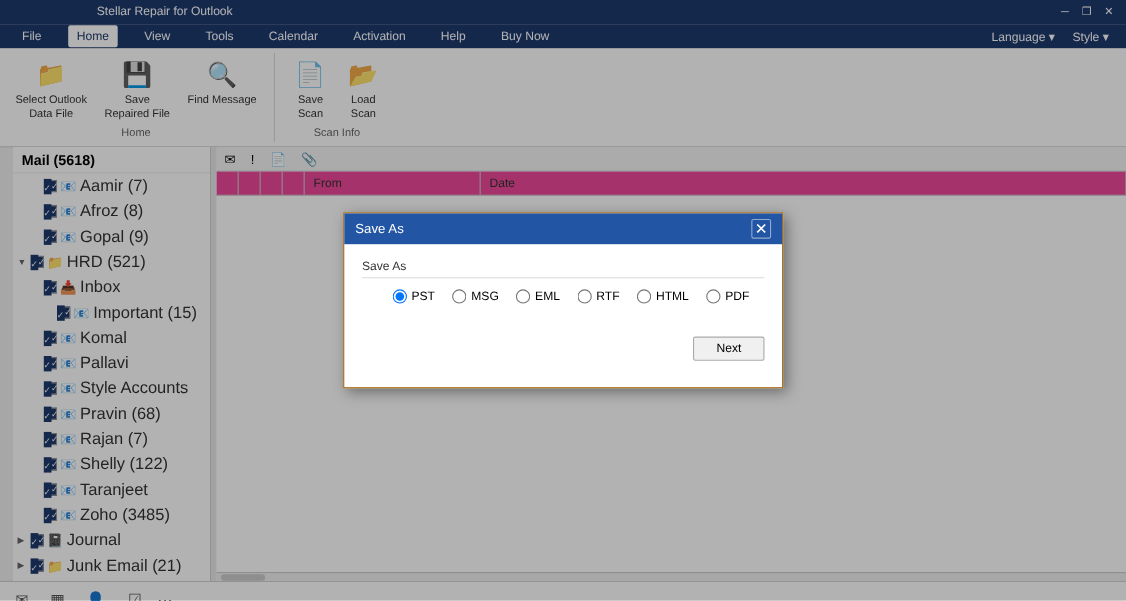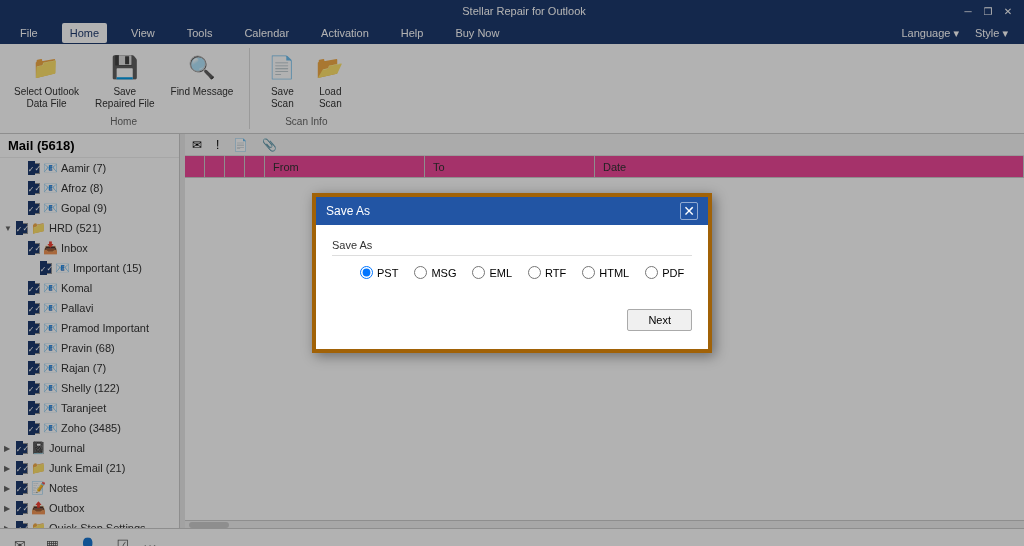--- a/index.html
+++ b/index.html
@@ -1,53 +1,53 @@
 <!DOCTYPE html>
 <html><head>
   <meta charset="utf-8">
   <style>
     * { margin: 0; padding: 0; box-sizing: border-box; }
     body { font-family: 'Segoe UI', Arial, sans-serif; font-size: 12px; background: #f0f0f0; width: 1024px; height: 546px; overflow: hidden; position: relative; }
 
     
     .title-bar { background: #1e3a6e; color: white; height: 22px; display: flex; align-items: center; justify-content: space-between; padding: 0 8px; font-size: 11px; }
-    .title-bar-title { flex: 1; text-align: center; }
+    .title-bar-title { flex: 1; }
     .title-bar-controls { display: flex; gap: 4px; }
     .title-bar-btn { width: 16px; height: 14px; background: transparent; border: none; color: white; cursor: pointer; font-size: 10px; display: flex; align-items: center; justify-content: center; }
 
     
     .menu-bar { background: #1e3a6e; color: white; height: 22px; display: flex; align-items: center; padding: 0 12px; gap: 16px; }
     .menu-item { padding: 2px 8px; font-size: 11px; cursor: pointer; border-radius: 2px; height: 20px; display: flex; align-items: center; }
     .menu-item.active { background: white; color: #1e3a6e; }
     .menu-bar-right { margin-left: auto; display: flex; gap: 8px; font-size: 11px; color: white; }
     .menu-bar-right span { cursor: pointer; padding: 2px 4px; }
 
     
     .ribbon { background: white; border-bottom: 1px solid #ccc; display: flex; padding: 4px 8px; gap: 8px; min-height: 86px; }
     .ribbon-group { display: flex; flex-direction: column; align-items: flex-start; border-right: 1px solid #ddd; padding-right: 10px; margin-right: 2px; }
     .ribbon-group-items { display: flex; gap: 4px; flex: 1; }
     .ribbon-group-label { font-size: 10px; color: #666; text-align: center; width: 100%; margin-top: 2px; padding-bottom: 2px; }
     .ribbon-btn { display: flex; flex-direction: column; align-items: center; padding: 4px 6px; cursor: pointer; border-radius: 3px; min-width: 40px; gap: 2px; }
     .ribbon-btn-icon { width: 32px; height: 32px; display: flex; align-items: center; justify-content: center; font-size: 22px; }
     .ribbon-btn-label { font-size: 10px; color: #333; text-align: center; line-height: 1.2; }
 
     
-    .main-layout { display: flex; height: calc(546px - 22px - 22px - 86px - 22px); }
+    .main-layout { display: flex; height: calc(546px - 22px - 22px - 86px - 22px); padding-left: 12px; }
 
     
     .sidebar { width: 180px; background: white; border-right: 1px solid #ccc; overflow-y: auto; overflow-x: hidden; }
     .sidebar-header { padding: 4px 8px; font-weight: bold; font-size: 13px; border-bottom: 1px solid #eee; }
     .tree-item { padding: 2px 0; cursor: pointer; white-space: nowrap; overflow: hidden; }
     .tree-item-content { display: flex; align-items: center; gap: 3px; padding: 1px 4px; }
     .tree-item-content .expand { width: 10px; font-size: 9px; color: #666; flex-shrink: 0; }
     .tree-item-content .cb { width: 11px; height: 11px; border: 1px solid #999; display: flex; align-items: center; justify-content: center; flex-shrink: 0; background: white; }
     .tree-item-content .cb-checked { background: #1e3a6e; }
     .tree-item-content .cb-checked::after { content: '✓'; color: white; font-size: 8px; }
     .tree-item-content .folder-icon { font-size: 12px; flex-shrink: 0; }
-    .tree-item-content .item-label { font-size: 11px; color: #333; }
+    .tree-item-content .item-label { font-size: 15px; color: #333; }
     .indent-1 { padding-left: 12px; }
     .indent-2 { padding-left: 24px; }
 
     
     .sidebar::-webkit-scrollbar { width: 8px; }
     .sidebar::-webkit-scrollbar-track { background: #f0f0f0; }
     .sidebar::-webkit-scrollbar-thumb { background: #ccc; }
 
     
     .content-area { flex: 1; background: white; display: flex; flex-direction: column; }
@@ -65,21 +65,21 @@
     
     .bottom-nav { height: 32px; background: white; border-top: 1px solid #ccc; display: flex; align-items: center; padding: 0 8px; gap: 8px; }
     .bottom-nav-btn { padding: 3px 6px; cursor: pointer; border-radius: 3px; font-size: 14px; color: #555; }
     .bottom-nav-dots { font-size: 14px; cursor: pointer; color: #555; }
 
     
     .resize-handle { width: 5px; background: #e8e8e8; cursor: col-resize; }
 
     
     .modal-overlay { position: absolute; top: 0; left: 0; width: 100%; height: 100%; background: rgba(0,0,0,0.3); z-index: 100; display: flex; align-items: center; justify-content: center; }
-    .modal { background: white; border: 4px solid #a16207; box-shadow: 3px 3px 12px rgba(0,0,0,0.4); width: 400px; min-height: 160px; }
+    .modal { background: white; border: 1px solid #a16207; box-shadow: 3px 3px 12px rgba(0,0,0,0.4); width: 400px; min-height: 160px; }
     .modal-titlebar { background: #2255a4; color: white; padding: 5px 10px; display: flex; align-items: center; justify-content: space-between; font-size: 12px; font-weight: 500; }
     .modal-close { color: white; cursor: pointer; font-size: 14px; width: 18px; height: 18px; display: flex; align-items: center; justify-content: center; border: 1px solid rgba(255,255,255,0.5); border-radius: 2px; }
     .modal-body { padding: 14px 16px; }
     .modal-section-label { font-size: 11px; color: #333; margin-bottom: 10px; border-bottom: 1px solid #ddd; padding-bottom: 4px; }
     .modal-radio-group { display: flex; gap: 16px; align-items: center; flex-wrap: wrap; margin-bottom: 10px; margin-left: 28px; }
     .radio-option { display: flex; align-items: center; gap: 4px; cursor: pointer; font-size: 11px; }
     .radio-option input[type="radio"] { margin: 0; cursor: pointer; }
     .modal-footer { display: flex; justify-content: flex-end; padding: 6px 16px 12px; }
     .btn-next { background: #f0f0f0; border: 1px solid #aaa; padding: 4px 20px; font-size: 11px; cursor: pointer; border-radius: 2px; }
 
@@ -233,21 +233,21 @@
         <span class="item-label">Pallavi</span>
       </div>
     </div>
     <div class="tree-item indent-1">
       <div class="tree-item-content">
         <span class="expand"></span>
         <span class="cb cb-checked">
             <span class="cb-checked"></span>
           </span>
         <span class="folder-icon">📧</span>
-        <span class="item-label">Pramod Important</span>
+        <span class="item-label">Style Accounts</span>
       </div>
     </div>
     <div class="tree-item indent-1">
       <div class="tree-item-content">
         <span class="expand"></span>
         <span class="cb cb-checked">
             <span class="cb-checked"></span>
           </span>
         <span class="folder-icon">📧</span>
         <span class="item-label">Pravin (68)</span>
@@ -354,21 +354,20 @@
       <span class="content-toolbar-btn">!</span>
       <span class="content-toolbar-btn">📄</span>
       <span class="content-toolbar-btn">📎</span>
     </div>
     <div class="column-headers">
       <div class="col-header col-icon"></div>
       <div class="col-header col-icon"></div>
       <div class="col-header col-icon"></div>
       <div class="col-header col-icon"></div>
       <div class="col-header col-from">From</div>
-      <div class="col-header col-to">To</div>
       <div class="col-header col-date">Date</div>
     </div>
     <div class="content-body"></div>
     <div class="h-scroll">
       <div class="h-scroll-thumb"></div>
     </div>
   </div>
 </div>
 
 <div class="bottom-nav">

